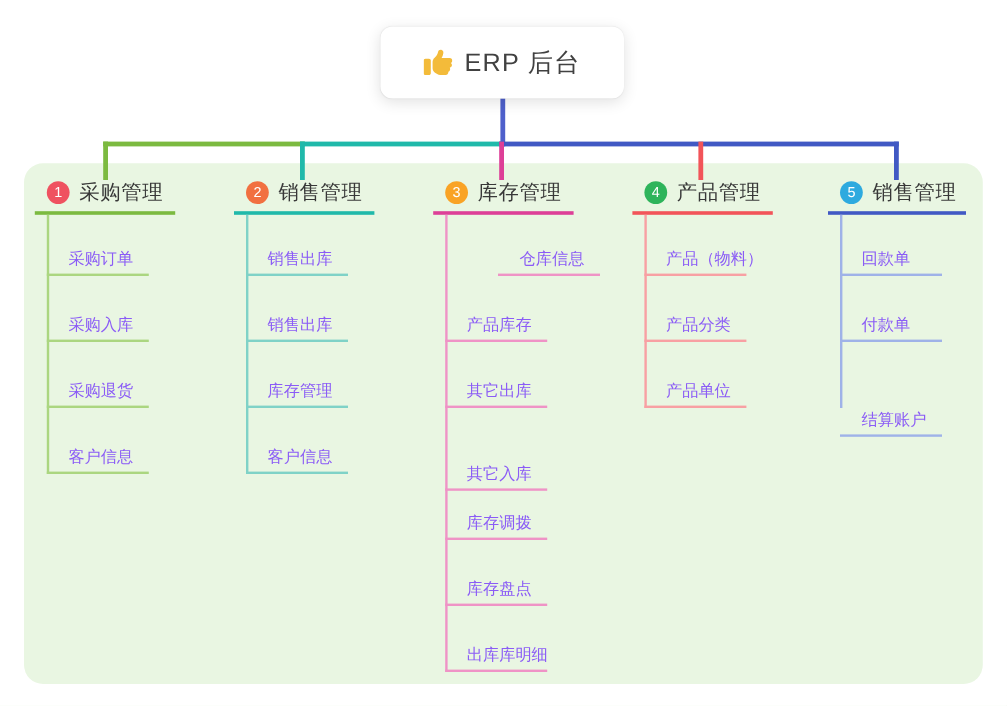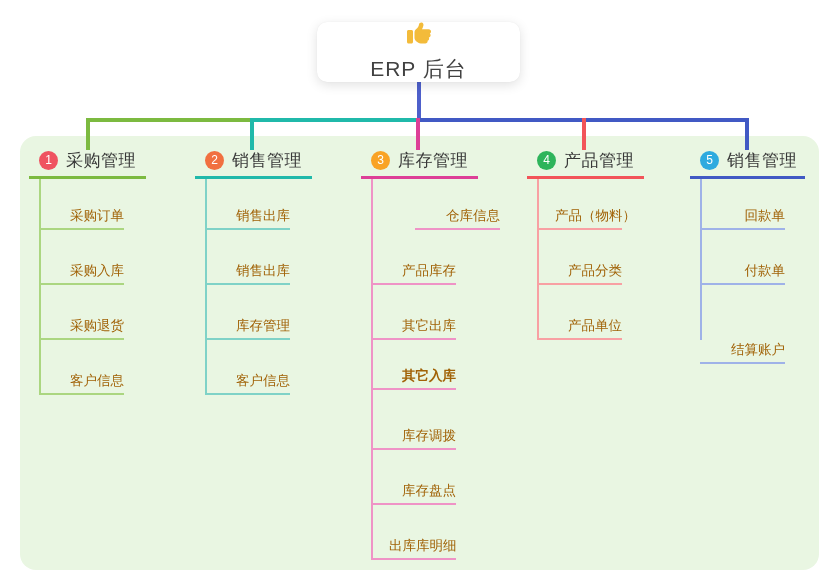--- a/index.html
+++ b/index.html
@@ -1,36 +1,36 @@
 <!DOCTYPE html>
 <html><head>
 <meta charset="utf-8">
 <style>
   html,body{margin:0;padding:0;}
   body{font-family:"Liberation Sans","DejaVu Sans",sans-serif;}
   .canvas{position:relative;width:839px;height:588px;background:#ffffff;overflow:hidden;}
   .panel{position:absolute;left:20px;top:136px;width:799px;height:434px;border-radius:16px;}
   .root-card{position:absolute;left:317px;top:22px;width:203px;height:60px;background:#ffffff;
     border-radius:10px;box-shadow:0 3px 12px rgba(0,0,0,.12),0 0 1px rgba(0,0,0,.08);
-    display:flex;align-items:center;justify-content:center;gap:10px;z-index:3;flex-direction:column;}
+    display:flex;align-items:center;justify-content:center;gap:10px;z-index:3;}
   .root-title{font-size:21px;color:#414141;font-weight:500;letter-spacing:1px;white-space:nowrap;}
   .thumb-icon{width:24px;height:24px;display:inline-block;}
   .vline,.hline{position:absolute;}
   .trunk{left:417px;top:82px;width:4px;height:40px;}
   .bus{top:118px;height:4px;}
   .drop{top:118px;width:4px;height:32px;z-index:2;}
   .branch{position:absolute;top:148px;width:160px;}
   .branch-header{position:absolute;left:0;top:0;height:24px;display:flex;align-items:center;gap:8px;cursor:default;}
   .badge{width:19px;height:19px;border-radius:50%;margin-left:10px;color:#ffffff;font-size:12px;
     display:flex;align-items:center;justify-content:center;flex:0 0 19px;}
   .branch-label{font-size:17px;color:#383838;font-weight:500;white-space:nowrap;letter-spacing:0.5px;}
   .branch-underline{position:absolute;left:0;top:28px;width:117px;height:3px;}
   .spine{position:absolute;left:10px;top:31px;width:2px;}
   .child{position:absolute;left:10px;width:85px;}
-  .child-label{display:block;padding-left:18px;font-size:13.5px;color:#a16207;white-space:nowrap;line-height:20px;text-align:right;}
+  .child-label{display:block;padding-left:18px;font-size:13.5px;color:#8b5cf6;white-space:nowrap;line-height:20px;}
   .child-underline{width:85px;height:2px;margin-top:2px;}
 </style>
 </head>
 <body>
 
 <div class="canvas">
 
   <div class="panel" style="background-color: rgb(233, 246, 226);"></div>
 
   <div class="vline trunk" style="background-color: rgb(78, 96, 203);"></div>
@@ -114,21 +114,21 @@
       <div class="child-underline" style="background-color: rgb(239, 147, 198);"></div>
     </div>
     <div class="child" style="top:113px;">
       <span class="child-label">产品库存</span>
       <div class="child-underline" style="background-color: rgb(239, 147, 198);"></div>
     </div>
     <div class="child" style="top:168px;">
       <span class="child-label">其它出库</span>
       <div class="child-underline" style="background-color: rgb(239, 147, 198);"></div>
     </div>
-    <div class="child" style="top:218px;font-weight:bold;">
+    <div class="child" style="top:237px;">
       <span class="child-label">其它入库</span>
       <div class="child-underline" style="background-color: rgb(239, 147, 198);"></div>
     </div>
     <div class="child" style="top:278px;">
       <span class="child-label">库存调拨</span>
       <div class="child-underline" style="background-color: rgb(239, 147, 198);"></div>
     </div>
     <div class="child" style="top:333px;">
       <span class="child-label">库存盘点</span>
       <div class="child-underline" style="background-color: rgb(239, 147, 198);"></div>

